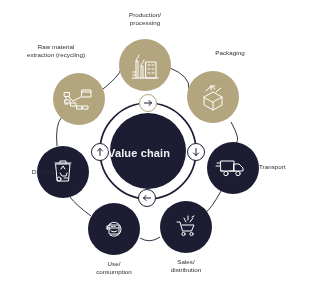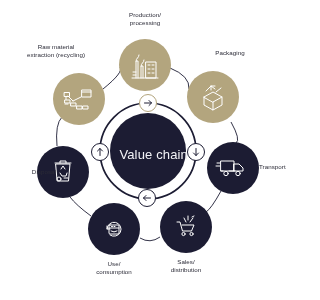--- a/index.html
+++ b/index.html
@@ -19,23 +19,23 @@
     text-align:center;
     letter-spacing:0.05px;
     white-space:pre-line;
     pointer-events:none;
   }
   .lbl.left{text-align:right;}
   .lbl.right{text-align:left;}
   .center-text{
     position:absolute;
     width:80px;
-    text-align:right;
-    font-size:13px;
-    font-weight:normal;
+    text-align:left;
+    font-size:11px;
+    font-weight:bold;
     color:#f2f2f6;
     letter-spacing:0.15px;
   }
 </style>
 </head>
 <body>
 
 <div id="stage">
 
   <svg width="300" height="300" viewBox="0 0 300 300">

